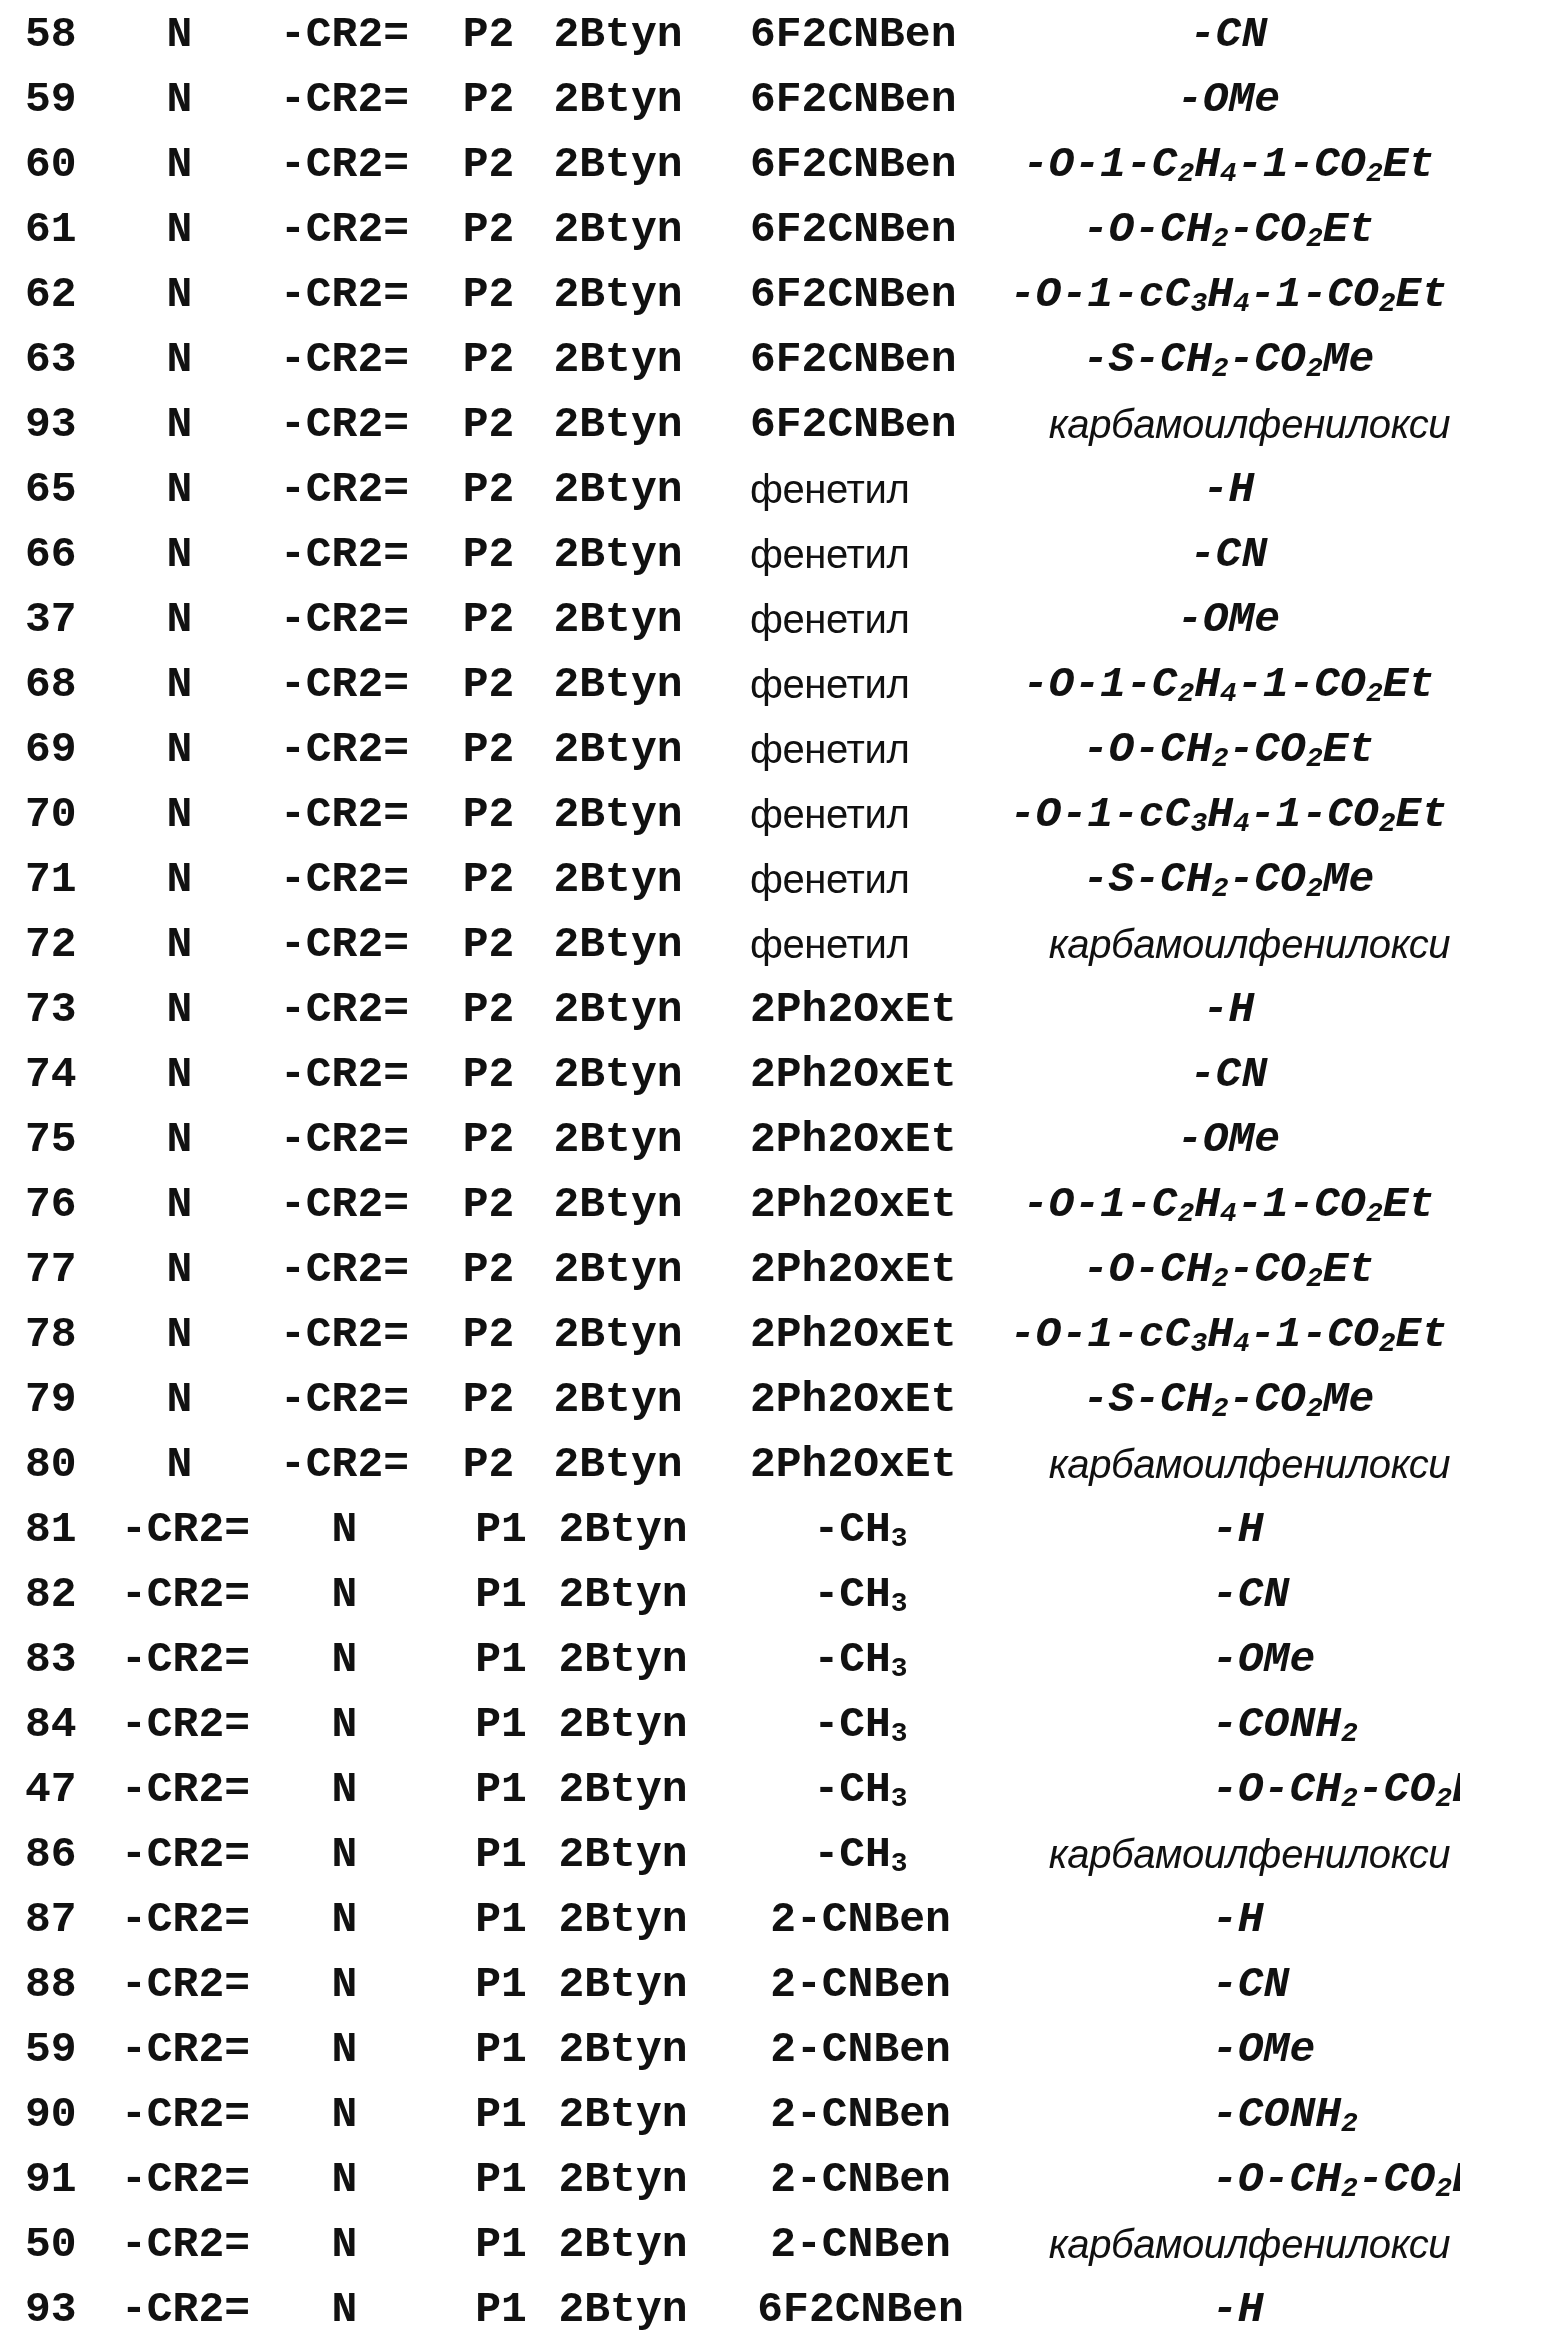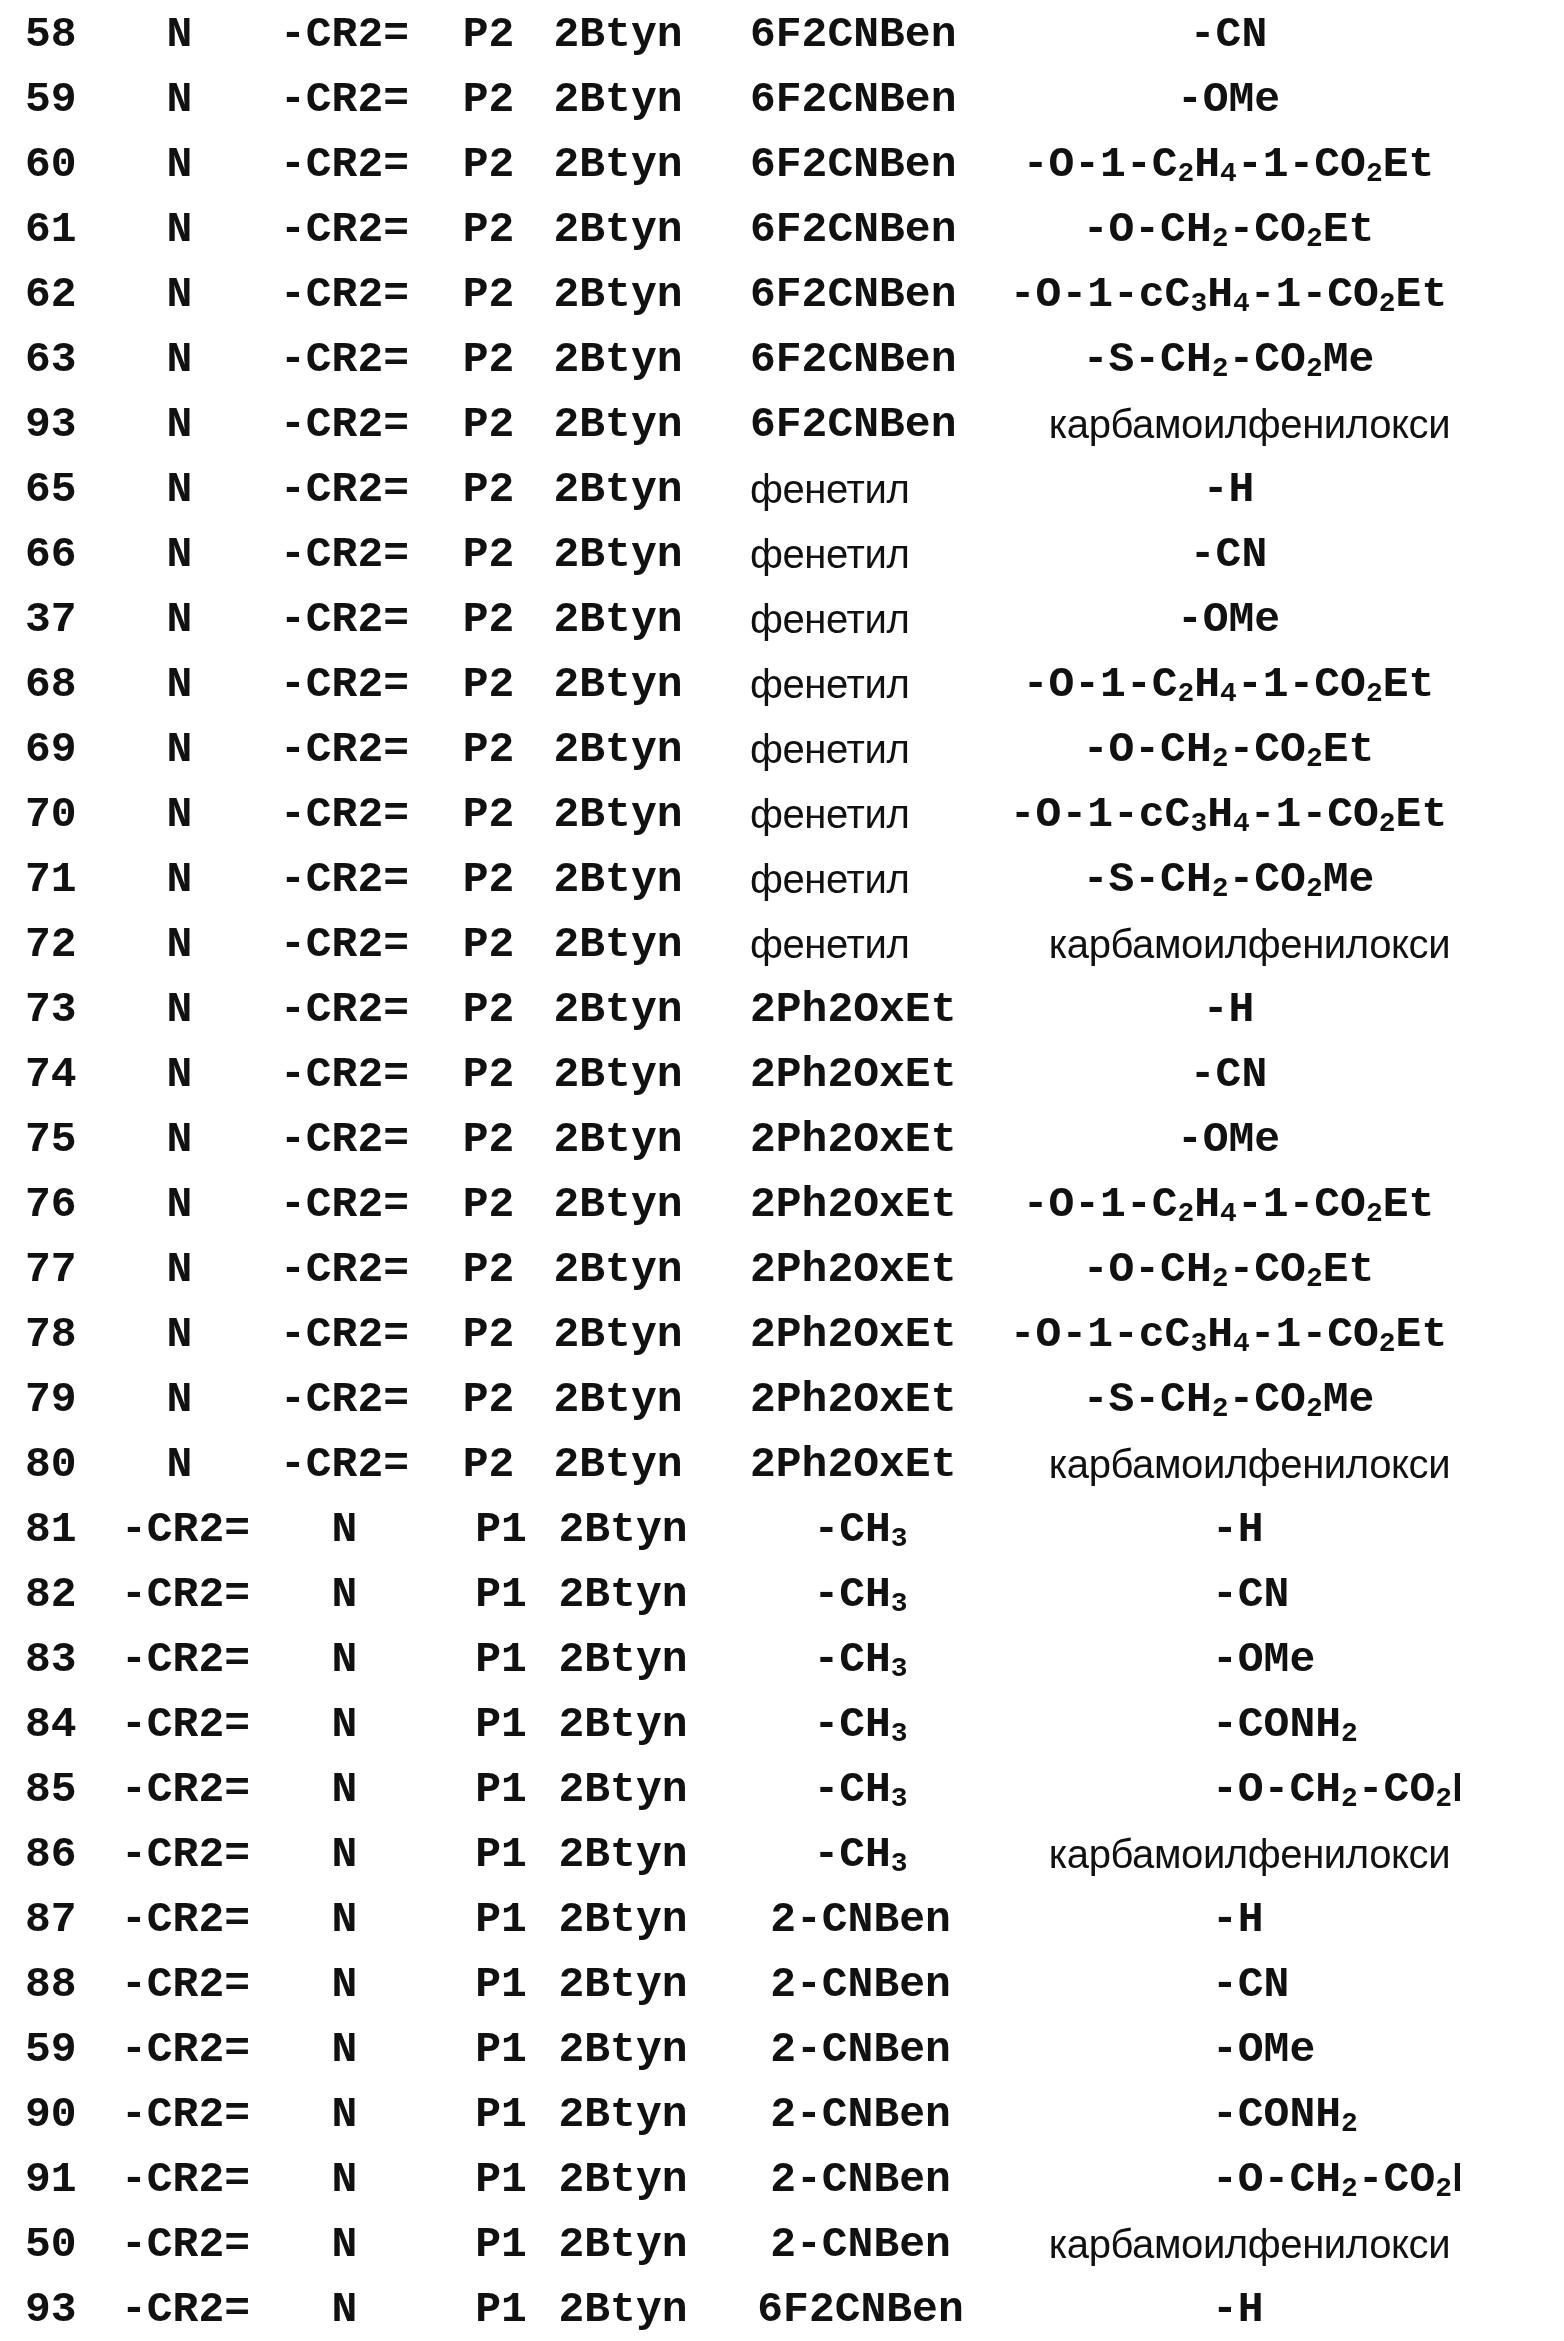--- a/index.html
+++ b/index.html
@@ -34,21 +34,21 @@
     font-weight:700;
     font-size:43px;
   }
   .cyr{
     font-family:"Liberation Sans","DejaVu Sans",sans-serif;
     font-weight:400;
     font-size:40px;
     letter-spacing:-0.4px;
   }
   .c1{text-align:left;padding-left:25px;}
-  .c7{padding-right:75px;}
+  .c7{padding-right:75px;font-style:italic;}
   
   .ga .c6{text-align:left;padding-left:40px;}
   
   .gb .c4{transform:translateX(12.5px);}
   .gb .c5{transform:translateX(5px);}
   .gb .c6{transform:translateX(21px);font-family:Liberation Mono, monospace;}
   .gb .c7.mono{text-align:left;padding-left:243px;padding-right:0;}
   .c7.cyr{transform:translateX(21px);}
   sub{
     font-size:0.65em;
@@ -300,21 +300,21 @@
       <div class="row gb">
         <span class="cell c1 mono">84</span>
         <span class="cell c2 mono">-CR2=</span>
         <span class="cell c3 mono">N</span>
         <span class="cell c4 mono">P1</span>
         <span class="cell c5 mono">2Btyn</span>
         <span class="cell c6 mono">-CH<sub>3</sub></span>
         <span class="cell c7 mono">-CONH<sub>2</sub></span>
       </div>
       <div class="row gb">
-        <span class="cell c1 mono">85</span>
+        <span class="cell c1 mono">47</span>
         <span class="cell c2 mono">-CR2=</span>
         <span class="cell c3 mono">N</span>
         <span class="cell c4 mono">P1</span>
         <span class="cell c5 mono">2Btyn</span>
         <span class="cell c6 mono">-CH<sub>3</sub></span>
         <span class="cell c7 mono">-O-CH<sub>2</sub>-CO<sub>2</sub>Et</span>
       </div>
       <div class="row gb">
         <span class="cell c1 mono">86</span>
         <span class="cell c2 mono">-CR2=</span>

